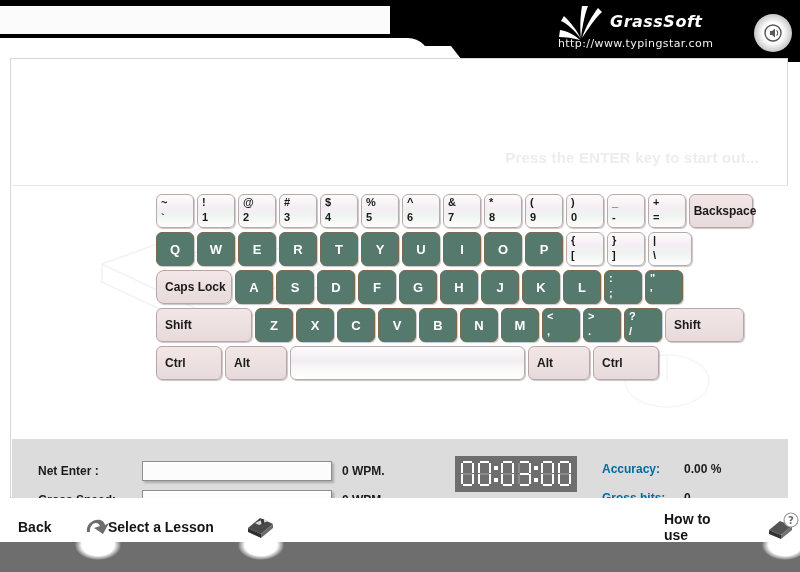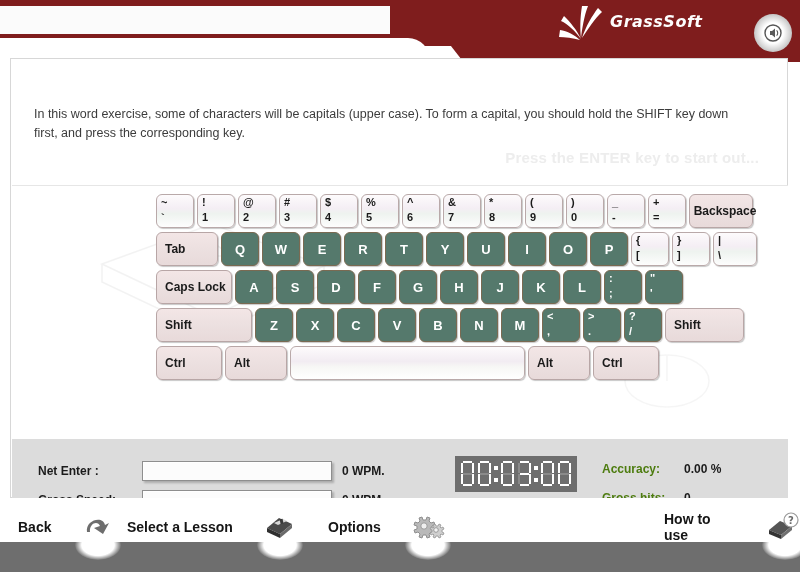--- a/index.html
+++ b/index.html
@@ -4,21 +4,21 @@
 <style>
   html,body{margin:0;padding:0;}
   body{
     width:800px;height:572px;overflow:hidden;position:relative;
     background:#ffffff;
     font-family:"Liberation Sans",sans-serif;
     -webkit-font-smoothing:none;
   }
 
   
-  #header{position:absolute;left:0;top:0;width:800px;height:62px;background:#7f1d1d;overflow:hidden;}
+  #header{position:absolute;left:0;top:0;width:800px;height:62px;background:#000000;overflow:hidden;}
   #title-strip{position:absolute;left:0;top:6px;width:390px;height:28px;background:#fbfbfb;}
   #title-text{position:absolute;left:8px;top:5px;font-size:11px;color:#444;}
   
   #header-curve{
     position:absolute;left:0;top:38px;width:430px;height:26px;background:#ffffff;
     border-top-right-radius:22px;
   }
   #header-curve-2{
     position:absolute;left:418px;top:46px;width:40px;height:18px;background:#ffffff;
     transform:skewX(38deg);
@@ -93,21 +93,21 @@
     position:absolute;left:1px;top:380px;width:776px;height:118px;background:#dcdcdc;
   }
   .srow{position:absolute;height:20px;display:flex;align-items:center;}
   .slabel{font-size:12px;font-weight:bold;color:#1b1b1b;width:104px;}
   .sbar{
     width:190px;height:20px;background:#fcfcfc;border:1px solid #8e8e8e;
     box-shadow:inset 1px 1px 0 #ffffff, 2px 2px 2px rgba(0,0,0,.22);box-sizing:border-box;
   }
   .swpm{font-size:12px;font-weight:bold;color:#1b1b1b;margin-left:10px;}
   .rrow{position:absolute;display:flex;align-items:center;}
-  .rlabel{font-size:12px;font-weight:bold;color:#4d7c0f;width:82px;}
+  .rlabel{font-size:12px;font-weight:bold;color:#0369a1;width:82px;}
   .rvalue{font-size:12px;font-weight:bold;color:#1b1b1b;}
 
   
   #lcd{
     position:absolute;left:455px;top:456px;width:122px;height:36px;background:#6e6e6e;
     display:flex;align-items:center;justify-content:center;gap:2px;padding:0 4px;box-sizing:border-box;
   }
   .seg-digit{position:relative;width:15px;height:26px;}
   .seg{position:absolute;background:#ffffff;}
   .seg.off{background:#8a8a8a;}
@@ -134,34 +134,34 @@
   <div id="header-curve-2"></div>
 
   <div id="logo-wrap">
     <svg id="logo-mark" viewBox="0 0 46 38">
       <path d="M24 2 C22 14, 22 26, 23 34 C24 26, 26 12, 30 2 Z" fill="#ffffff"></path>
       <path d="M40 4 C34 12, 28 22, 24 34 C31 24, 37 14, 44 8 Z" fill="#ffffff"></path>
       <path d="M6 12 C12 18, 19 26, 23 35 C17 27, 10 20, 3 17 Z" fill="#ffffff"></path>
       <path d="M2 26 C9 27, 17 31, 22 36 C15 34, 7 33, 1 33 Z" fill="#ffffff"></path>
     </svg>
     <div id="logo-name">GrassSoft</div>
+    <div id="logo-url">http://www.typingstar.com</div>
   </div>
 
   <div id="speaker-btn">
     <svg width="20" height="20" viewBox="0 0 20 20">
       <circle cx="10" cy="10" r="8" fill="none" stroke="#555" stroke-width="1.4"></circle>
       <path d="M7 8 L9 8 L12 5.5 L12 14.5 L9 12 L7 12 Z" fill="#5a5a5a"></path>
       <path d="M13.6 7.4 A3.6 3.6 0 0 1 13.6 12.6" fill="none" stroke="#5a5a5a" stroke-width="1.1"></path>
     </svg>
   </div>
 </div>
 
 <div id="panel">
 
-  <div id="lesson-desc">In this word exercise, some of characters will be capitals (upper case). To form a capital, you should hold the SHIFT key down first, and press the corresponding key.</div>
   <div id="start-hint">Press the ENTER key to start out...</div>
 
   <div id="kbd-zone">
 
     <svg id="kbd-ghost" viewBox="0 0 300 170">
       <g fill="none" stroke="#e9e9e9" stroke-width="1.6">
         <path d="M40 60 L150 20 L262 62 L150 112 Z"></path>
         <path d="M40 60 L40 78 L150 130 L150 112"></path>
         <path d="M150 112 L150 130 L262 80 L262 62"></path>
         <path d="M118 58 L150 38 L182 60"></path>
@@ -227,23 +227,20 @@
           </div>
           <div class="key" style="width: 38px;">
             <span class="dual-top">+</span>
             <span class="dual-bot">=</span>
           </div>
           <div class="key mod" style="width: 64px;">
             <span class="single" style="justify-content: center;">Backspace</span>
           </div>
         </div>
         <div class="krow">
-          <div class="key mod" style="width: 62px;">
-            <span class="single">Tab</span>
-          </div>
           <div class="key active" style="width: 38px;">
             <span class="single">Q</span>
           </div>
           <div class="key active" style="width: 38px;">
             <span class="single">W</span>
           </div>
           <div class="key active" style="width: 38px;">
             <span class="single">E</span>
           </div>
           <div class="key active" style="width: 38px;">
@@ -274,21 +271,21 @@
           <div class="key" style="width: 38px;">
             <span class="dual-top">}</span>
             <span class="dual-bot">]</span>
           </div>
           <div class="key" style="width: 44px;">
             <span class="dual-top">|</span>
             <span class="dual-bot">\</span>
           </div>
         </div>
         <div class="krow">
-          <div class="key mod" style="width: 76px;">
+          <div class="key mod" style="width: 76px; border-radius: 8px;">
             <span class="single">Caps Lock</span>
           </div>
           <div class="key active" style="width: 38px;">
             <span class="single">A</span>
           </div>
           <div class="key active" style="width: 38px;">
             <span class="single">S</span>
           </div>
           <div class="key active" style="width: 38px;">
             <span class="single">D</span>
@@ -487,50 +484,34 @@
   <div class="fbtn" style="left:18px;">
     <span class="flabel">Back</span>
     <span class="fico">
       <span class="fglow" style="left:-6px;"></span>
       <svg width="30" height="28" viewBox="0 0 30 28" style="position:relative;">
         <path d="M6 20 C4 8, 22 3, 24 13 L28 11 L22 22 L13 16 L19 14 C17 8, 8 11, 9 20 Z" fill="#6d6d6d"></path>
       </svg>
     </span>
   </div>
 
-  <div class="fbtn" style="left:127px;">
+  <div class="fbtn" style="left:108px;">
     <span class="flabel">Select a Lesson</span>
     <span class="fico">
       <span class="fglow" style="left:-6px;"></span>
       <svg width="32" height="28" viewBox="0 0 32 28" style="position:relative;">
         <path d="M4 16 L16 6 L29 12 L17 22 Z" fill="#4b4b4b"></path>
         <path d="M4 16 L4 20 L17 26 L17 22 Z" fill="#2f2f2f"></path>
         <path d="M17 22 L17 26 L29 16 L29 12 Z" fill="#6a6a6a"></path>
         <path d="M11 11 L20 7 L24 9 L15 13 Z" fill="#d8d8d8"></path>
         <rect x="17" y="7" width="3" height="5" fill="#3a3a3a" transform="rotate(-12 18 9)"></rect>
       </svg>
     </span>
   </div>
 
-  <div class="fbtn" style="left:328px;">
-    <span class="flabel">Options</span>
-    <span class="fico">
-      <span class="fglow" style="left:-6px;"></span>
-      <svg width="34" height="28" viewBox="0 0 34 28" style="position:relative;">
-        <g fill="#b9b9b9" stroke="#8f8f8f" stroke-width="1">
-          <path d="M8 6 l3 -1 l1 3 l3 0 l1 -3 l3 1 l-1 3 l2 2 l3 -1 l1 3 l-3 1 l0 3 l3 1 l-1 3 l-3 -1 l-2 2 l1 3 l-3 1 l-1 -3 l-3 0 l-1 3 l-3 -1 l1 -3 l-2 -2 l-3 1 l-1 -3 l3 -1 l0 -3 l-3 -1 l1 -3 l3 1 l2 -2 Z"></path>
-        </g>
-        <circle cx="13" cy="14" r="3.2" fill="#efefef" stroke="#9a9a9a"></circle>
-        <g fill="#cfcfcf" stroke="#9a9a9a" stroke-width="0.9">
-          <path d="M22 13 l2 -1 l1 2 l2 0 l1 -2 l2 1 l-1 2 l1 1 l2 -1 l1 2 l-2 1 l0 2 l2 1 l-1 2 l-2 -1 l-1 1 l1 2 l-2 1 l-1 -2 l-2 0 l-1 2 l-2 -1 l1 -2 l-1 -1 l-2 1 l-1 -2 l2 -1 l0 -2 l-2 -1 l1 -2 l2 1 l1 -1 Z"></path>
-        </g>
-        <circle cx="25" cy="18" r="2.3" fill="#f2f2f2" stroke="#9a9a9a"></circle>
-      </svg>
-    </span>
-  </div>
 
   <div class="fbtn" style="left:664px;justify-content:flex-end;">
     <span class="flabel">How to use</span>
     <span class="fico">
       <span class="fglow" style="left:-4px;"></span>
       <svg width="34" height="30" viewBox="0 0 34 30" style="position:relative;">
         <path d="M3 18 L14 9 L26 14 L15 23 Z" fill="#555555"></path>
         <path d="M3 18 L3 22 L15 27 L15 23 Z" fill="#333333"></path>
         <path d="M15 23 L15 27 L26 18 L26 14 Z" fill="#707070"></path>
         <circle cx="25" cy="8" r="7" fill="#ffffff" stroke="#9a9a9a" stroke-width="1.2"></circle>

